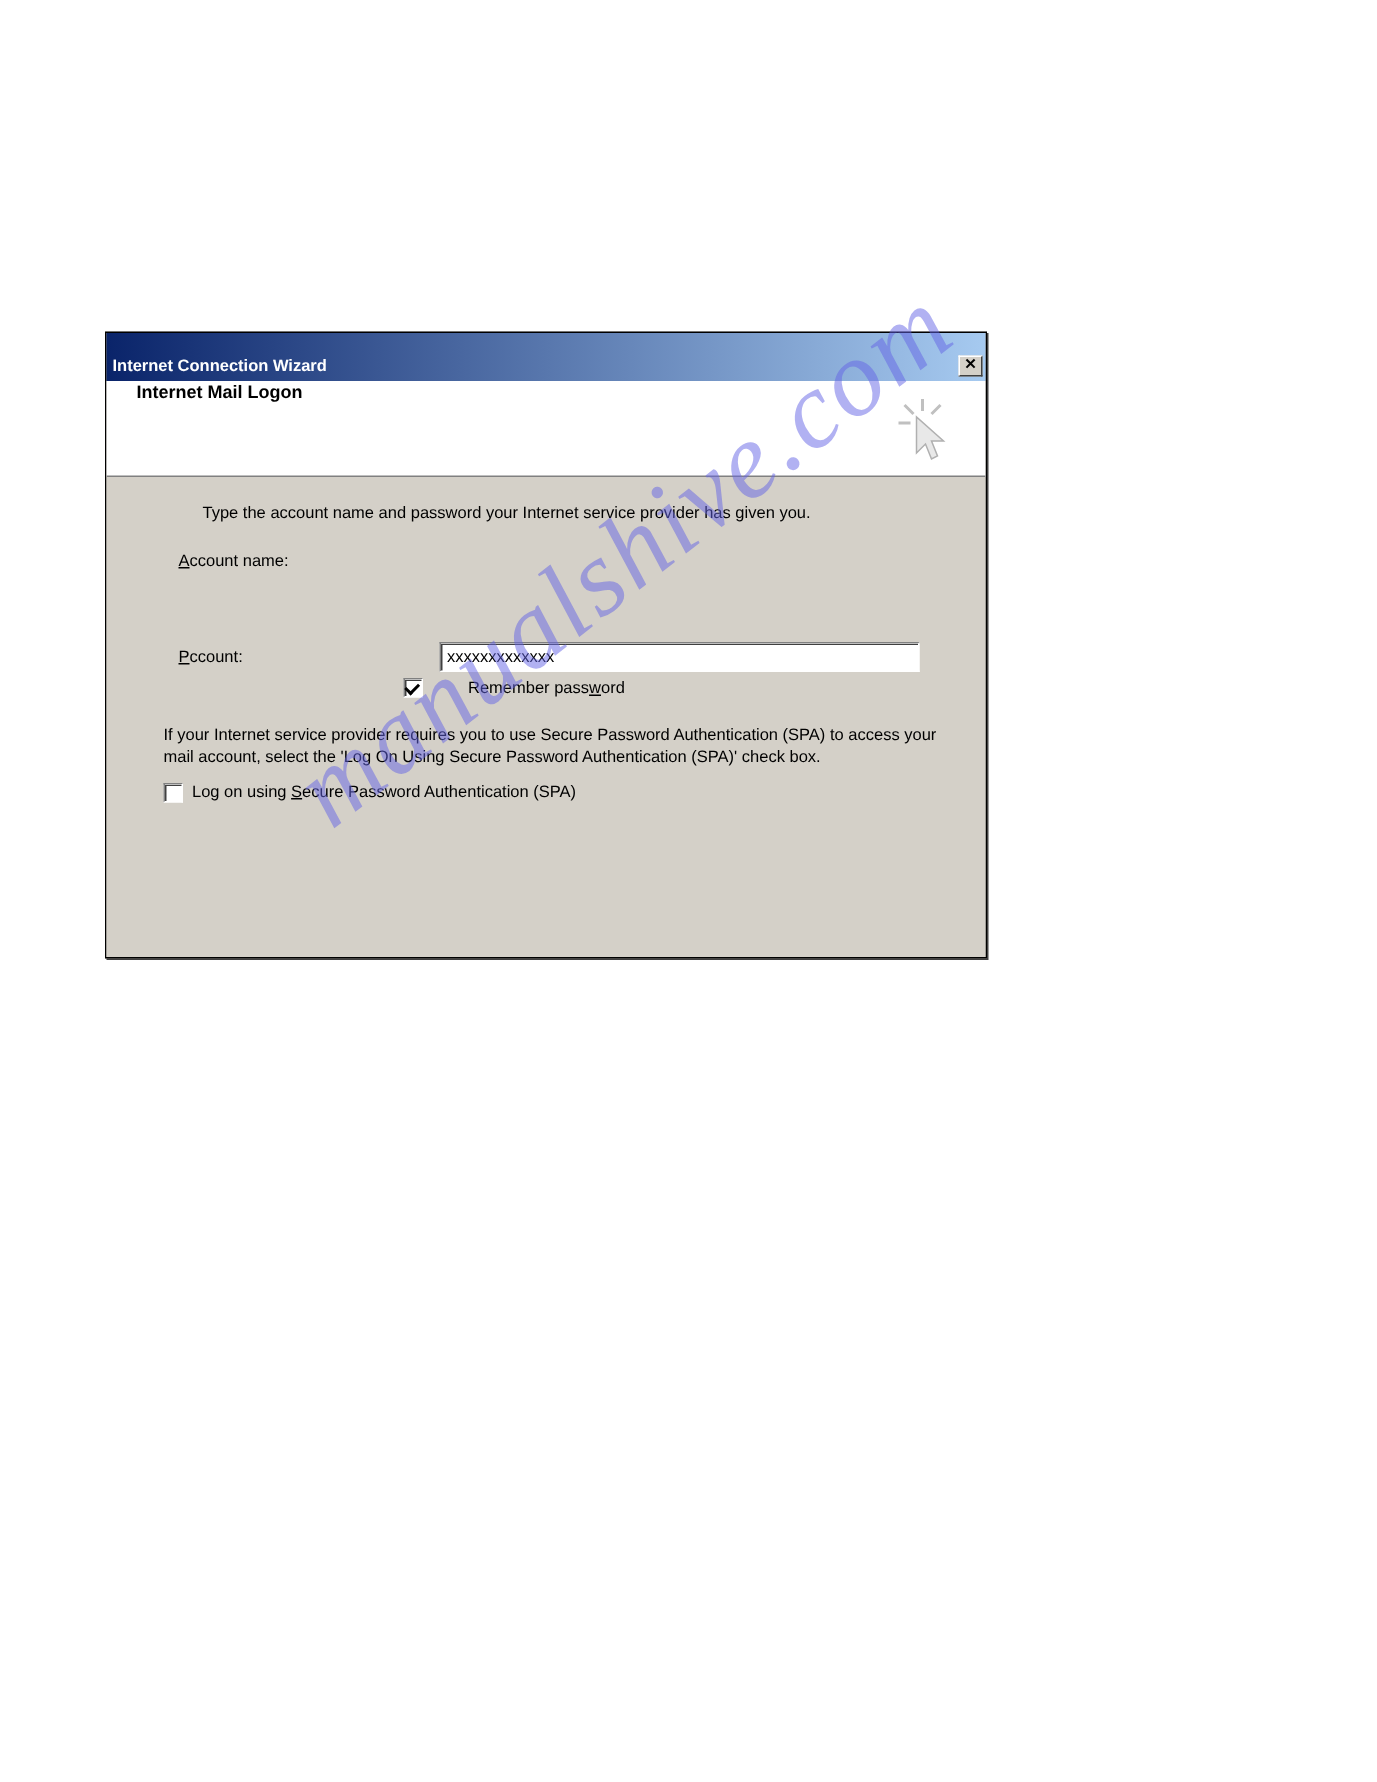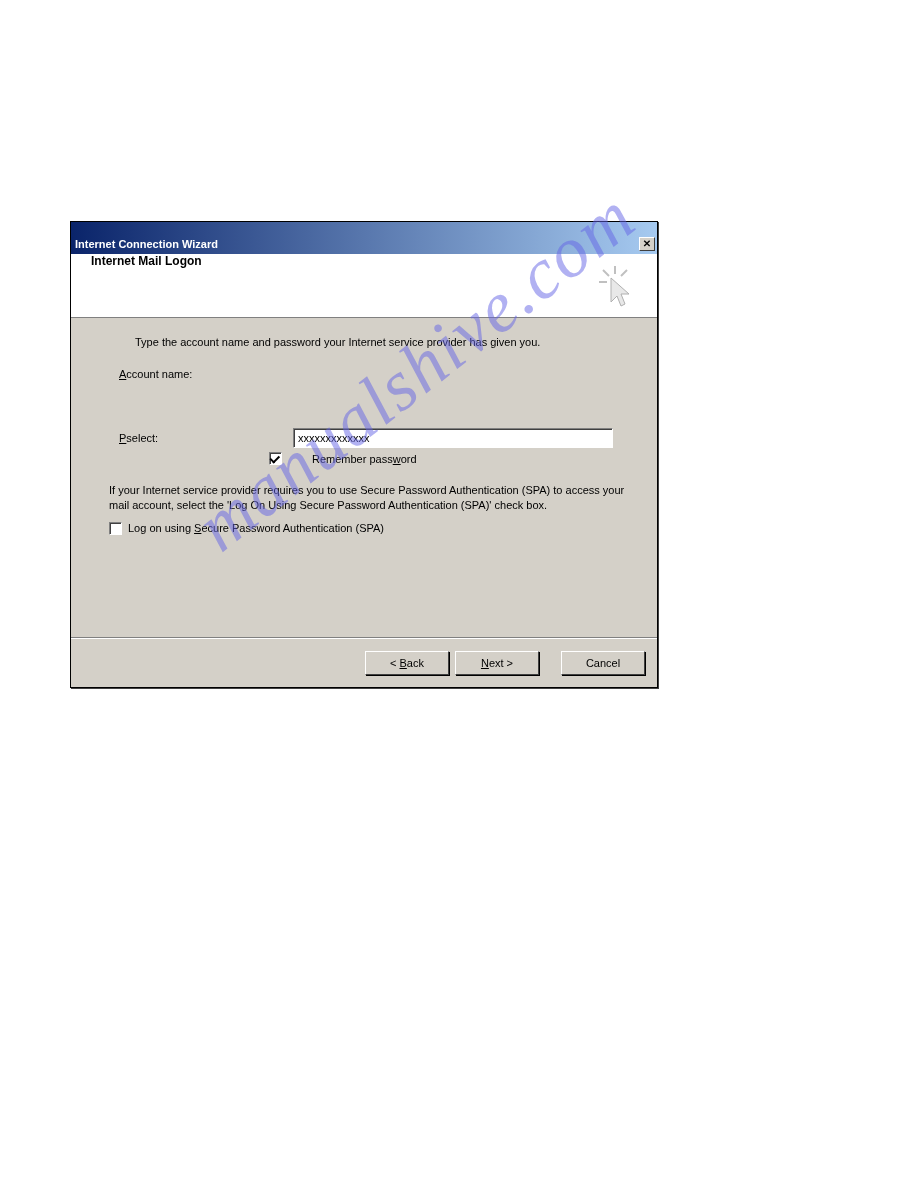--- a/index.html
+++ b/index.html
@@ -207,41 +207,31 @@
   </div>
 
   <div class="content">
     <div class="instruction">Type the account name and password your Internet service provider has given you.</div>
 
     <div class="form-row gap-large">
       <div class="form-label"><span class="u">A</span><span>ccount name:</span></div>
     </div>
 
     <div class="form-row" style="margin-bottom:4px;">
-      <div class="form-label"><span class="u">P</span><span>select:</span></div>
+      <div class="form-label"><span class="u">P</span><span>ccount:</span></div>
       <input class="text-input" type="text" value="xxxxxxxxxxxxx" style="">
     </div>
 
     <div class="checkbox-row">
       <div class="checkbox checked"></div>
       <span><span>Remember pass</span><span class="u">w</span><span>ord</span></span>
     </div>
 
     <div class="spa-text">If your Internet service provider requires you to use Secure Password Authentication (SPA) to access your mail account, select the 'Log On Using Secure Password Authentication (SPA)' check box.</div>
 
     <div class="checkbox-row2">
       <div class="checkbox"></div>
       <span><span>Log on using </span><span class="u">S</span><span>ecure Password Authentication (SPA)</span></span>
     </div>
   </div>
 
-  <div class="footer">
-    <div class="btn">
-        <span><span>&lt; </span><span class="u">B</span><span>ack</span></span>
-      </div>
-    <div class="btn">
-        <span><span class="u">N</span><span>ext &gt;</span></span>
-      </div>
-    <div class="spacer"></div>
-    <div class="btn">Cancel</div>
-  </div>
 
 </div>
 
 </body></html>

